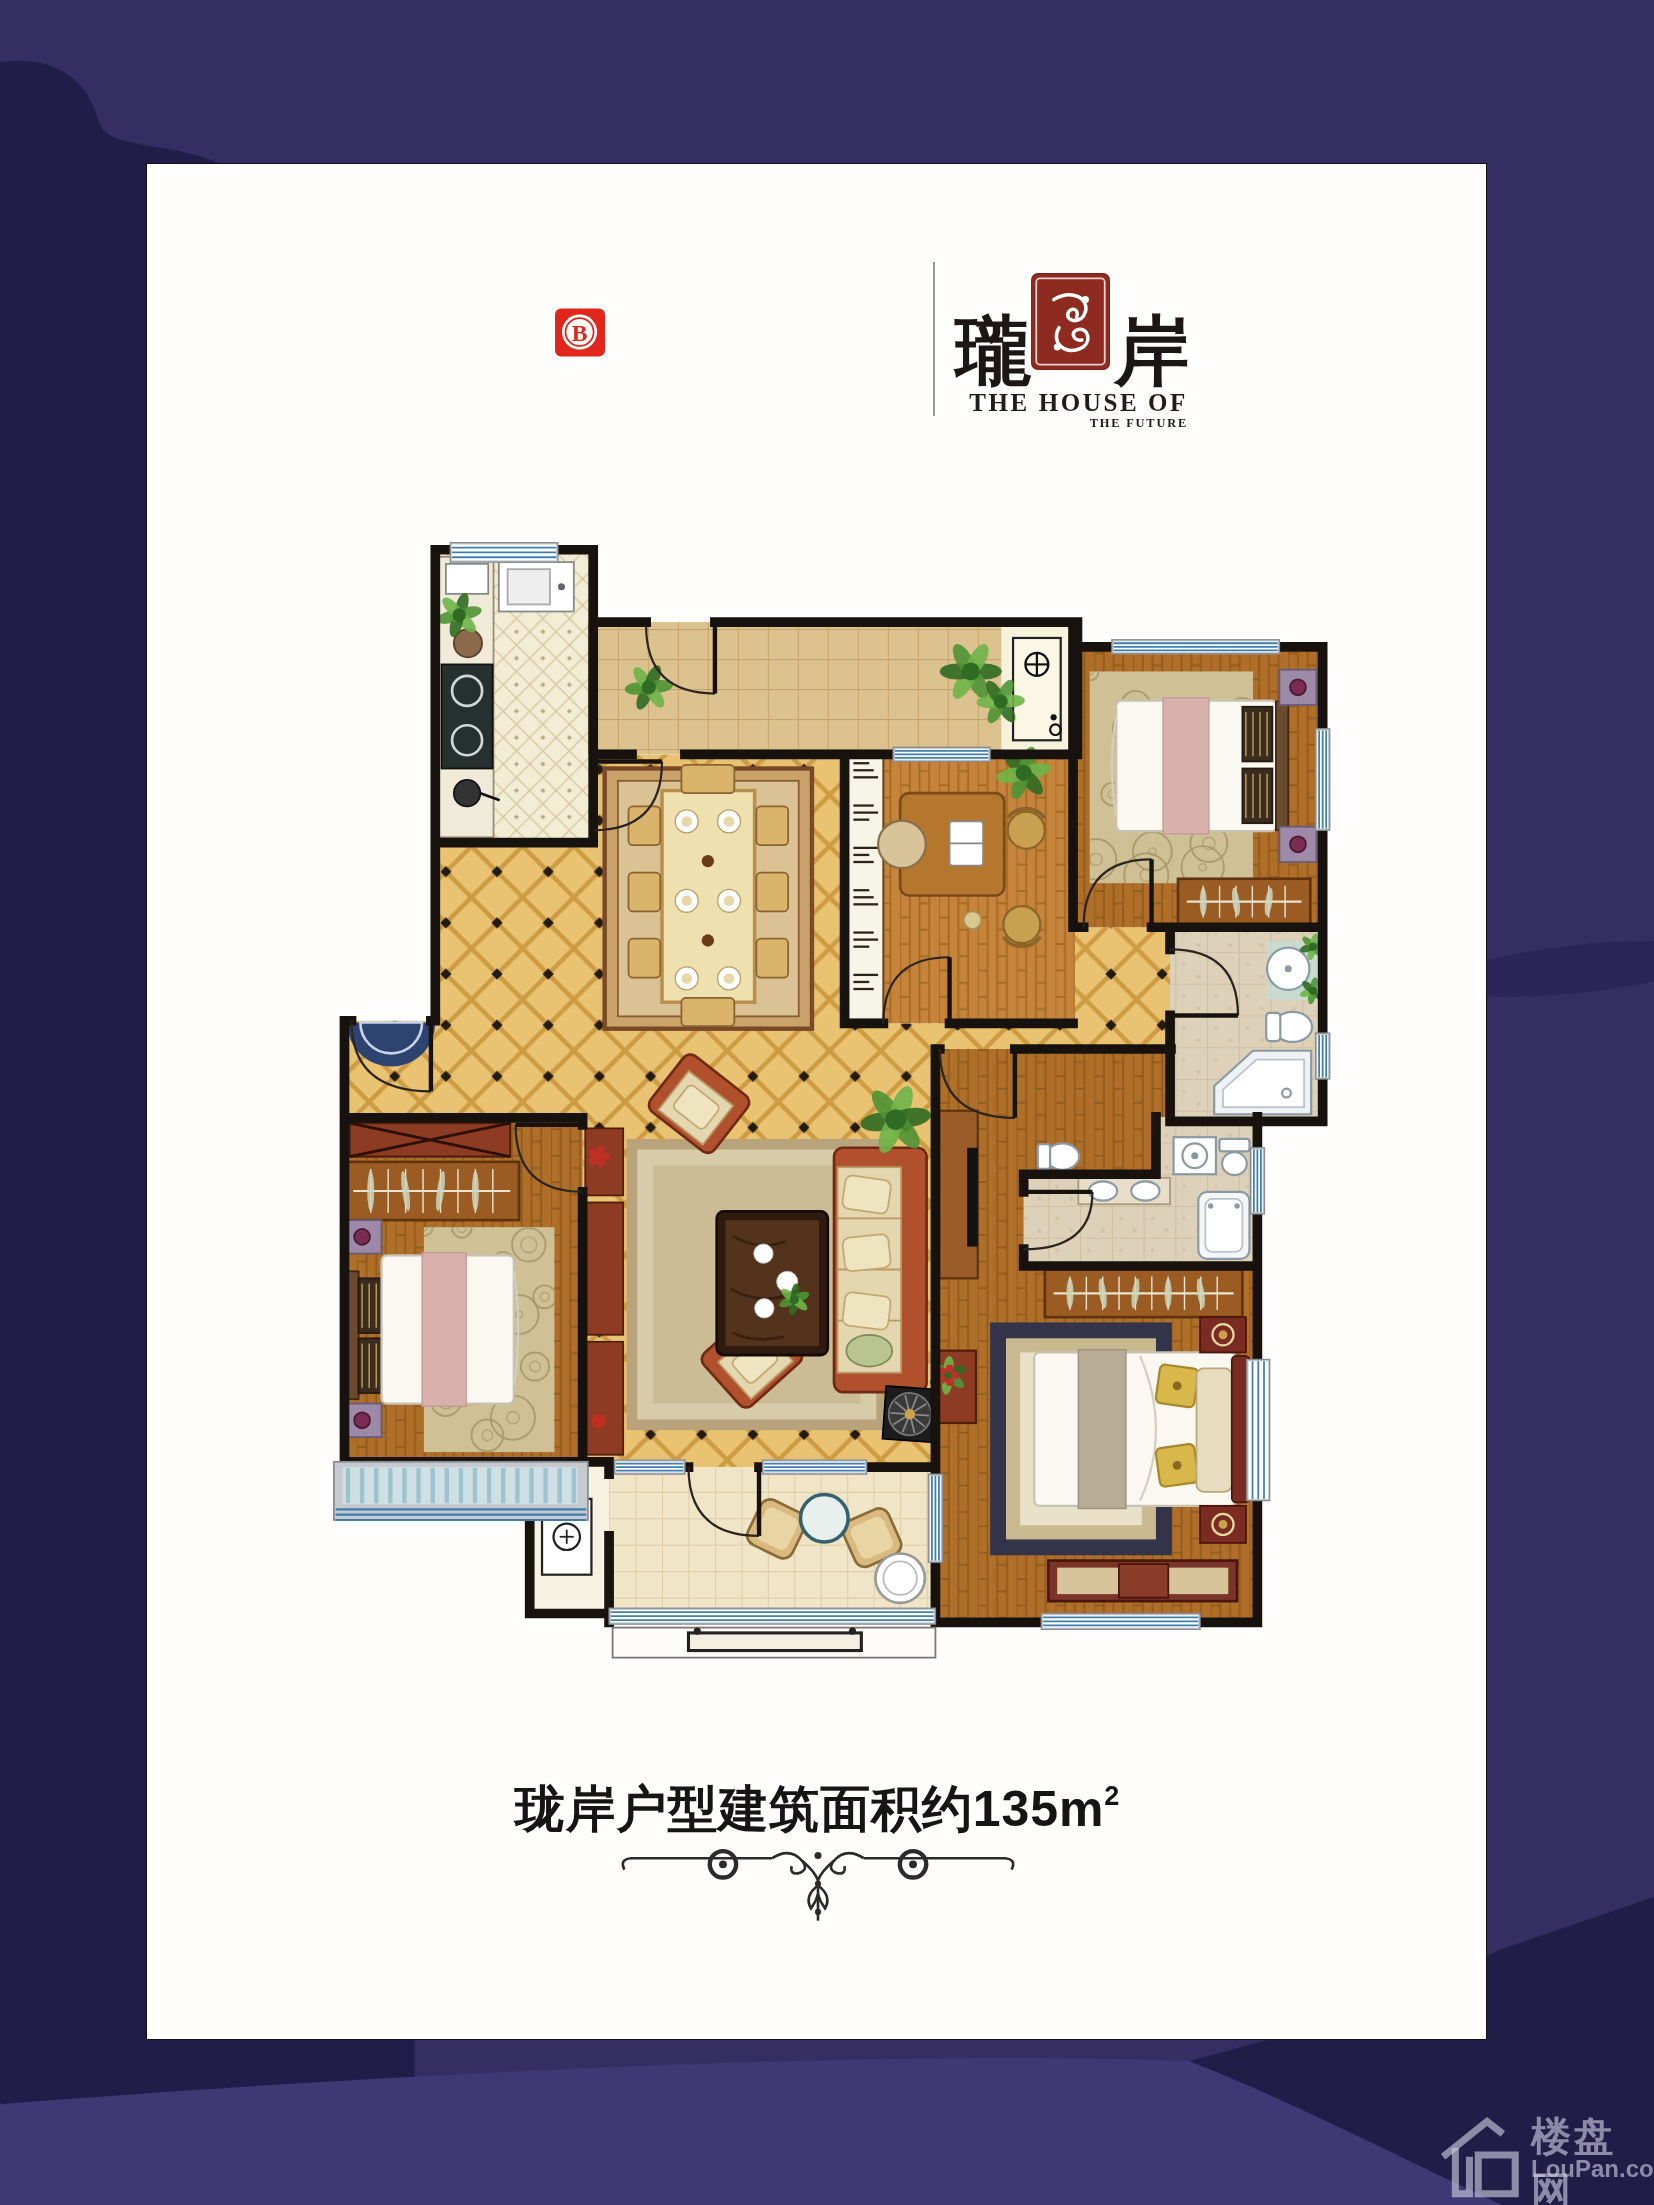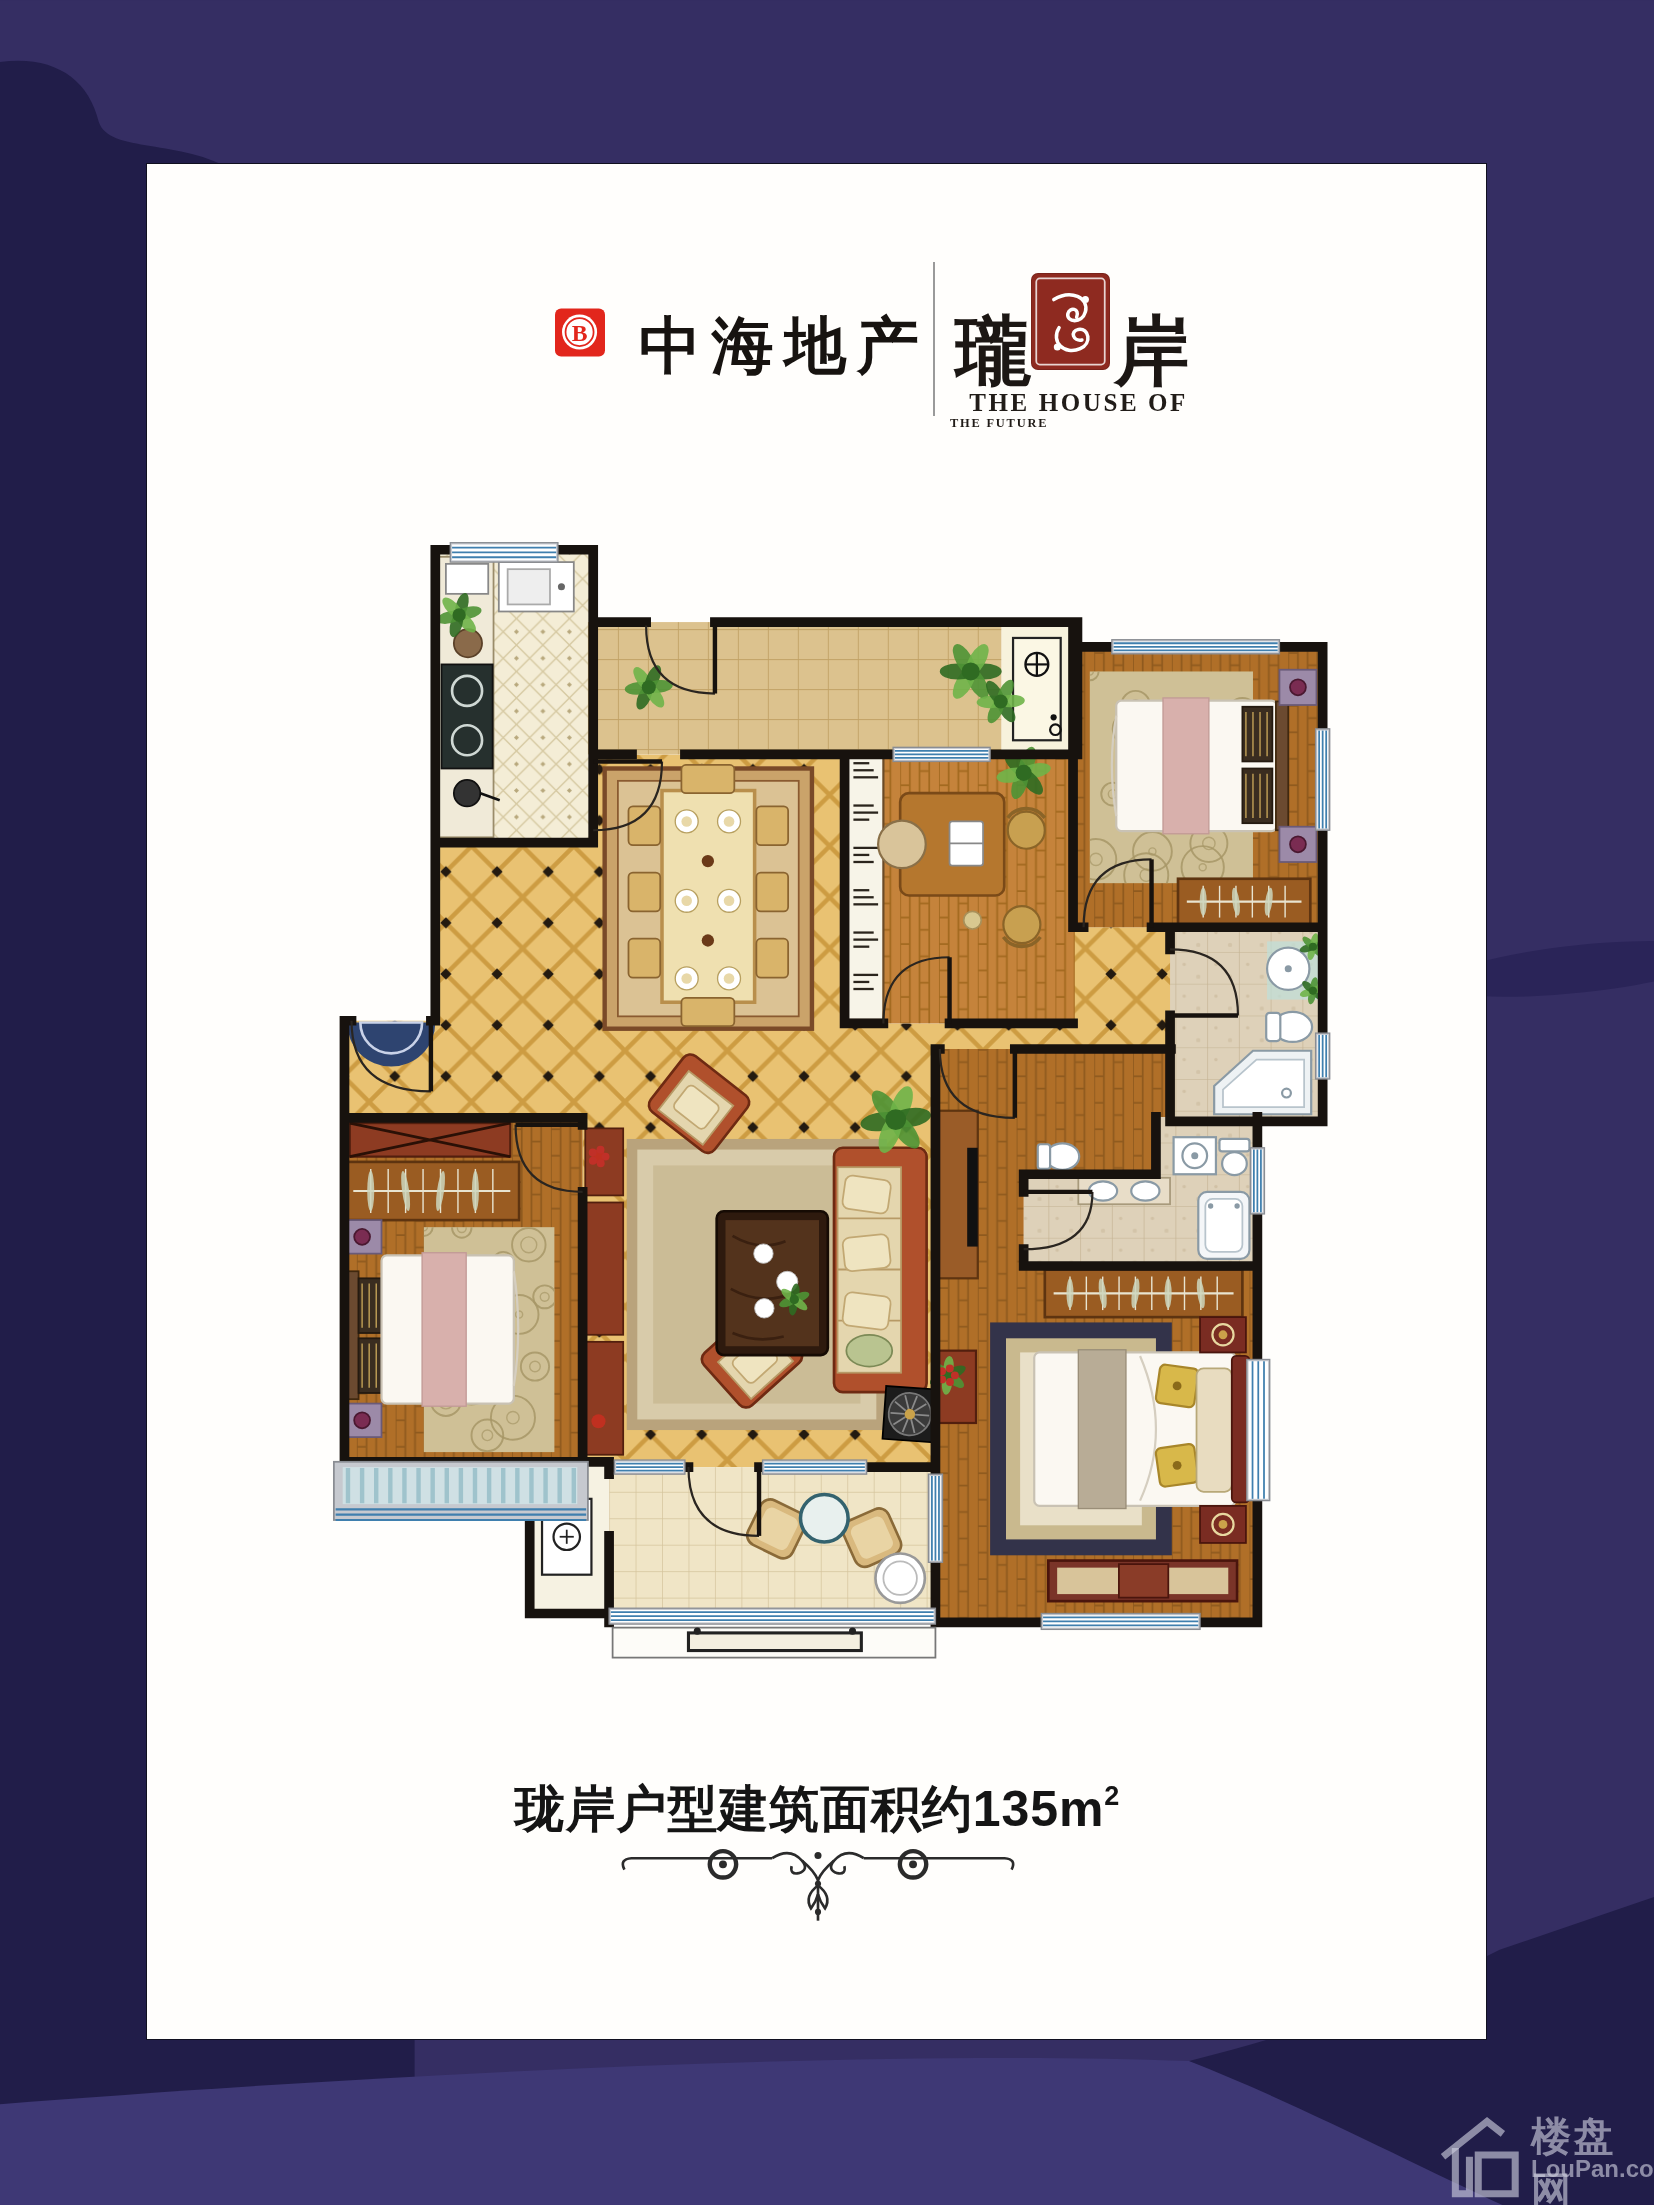--- a/index.html
+++ b/index.html
@@ -16,21 +16,21 @@
   .vdiv{position:absolute;left:786px;top:-26.5px;width:1.8px;height:154px;background:#9a9a9a;}
   .prod{position:absolute;left:803px;top:0px;width:379px;height:265px;}
   .prod-char{font-family:"Liberation Serif","DejaVu Serif",serif;font-weight:bold;font-size:76px;color:#1c1714;
     position:absolute;top:13.2px;}
   .pc-left{left:5.3px;}
   .pc-right{left:164px;}
   .seal{position:absolute;left:81px;top:-15px;width:79px;height:97px;border-radius:7px;
     box-shadow:0 0 0 0.9px rgba(0,0,0,.15) inset;}
   .tag1{position:absolute;left:0px;top:101px;width:238px;text-align:right;font-family:"Liberation Serif","DejaVu Serif",serif;
     font-weight:bold;font-size:25px;letter-spacing:2.6px;color:#211c18;}
-  .tag2{position:absolute;left:0px;top:128px;width:238px;text-align:left;font-family:"Liberation Serif","DejaVu Serif",serif;
+  .tag2{position:absolute;left:0px;top:128px;width:238px;text-align:right;font-family:"Liberation Serif","DejaVu Serif",serif;
     font-weight:bold;font-size:12.4px;letter-spacing:1.8px;color:#211c18;}
   
   .plan{position:absolute;left:171px;top:375px;width:1032px;height:1147px;}
   
   .caption{position:absolute;left:0;top:1612px;width:1341px;text-align:center;color:#151515;
     font-size:50px;font-weight:600;letter-spacing:0.9px;}
   .caption sup{font-size:27px;position:relative;top:-3.5px;}
   
   .flourish{position:absolute;left:468px;top:1681px;}
   
@@ -56,21 +56,20 @@
 
     <div class="hdr">
       <div class="logo-sq">
         <svg width="50" height="49" viewBox="0 0 57 55">
           <rect width="57" height="55" rx="7" fill="#e2261c"></rect>
           <circle cx="28" cy="27" r="20" fill="#fff"></circle>
           <circle cx="28" cy="27" r="16" fill="none" stroke="#e2261c" stroke-width="2"></circle>
           <text x="28" y="37" text-anchor="middle" font-family="Liberation Serif,serif" font-weight="bold" font-size="27" fill="#e2261c">B</text>
         </svg>
       </div>
-      <div class="brand-cn">中海地产</div>
       <div class="vdiv"></div>
       <div class="prod">
         <span class="prod-char pc-left">瓏</span>
         <div class="seal" style="background:#8e2a20">
           <svg width="79" height="97" viewBox="0 0 90 110">
             <rect x="6" y="6" width="78" height="98" rx="4" fill="none" stroke="rgba(255,255,255,.8)" stroke-width="2"></rect>
             <path d="M26,30 C46,18 66,28 62,44 C58,58 40,56 42,46 C44,38 56,40 52,50 M32,62 C22,78 38,94 56,86 C70,80 66,62 54,64 C44,66 48,78 58,76" fill="none" stroke="#fff" stroke-width="4" stroke-linecap="round"></path>
             <circle cx="30" cy="84" r="4" fill="#fff"></circle>
             <circle cx="62" cy="30" r="4" fill="#fff"></circle>
           </svg>

